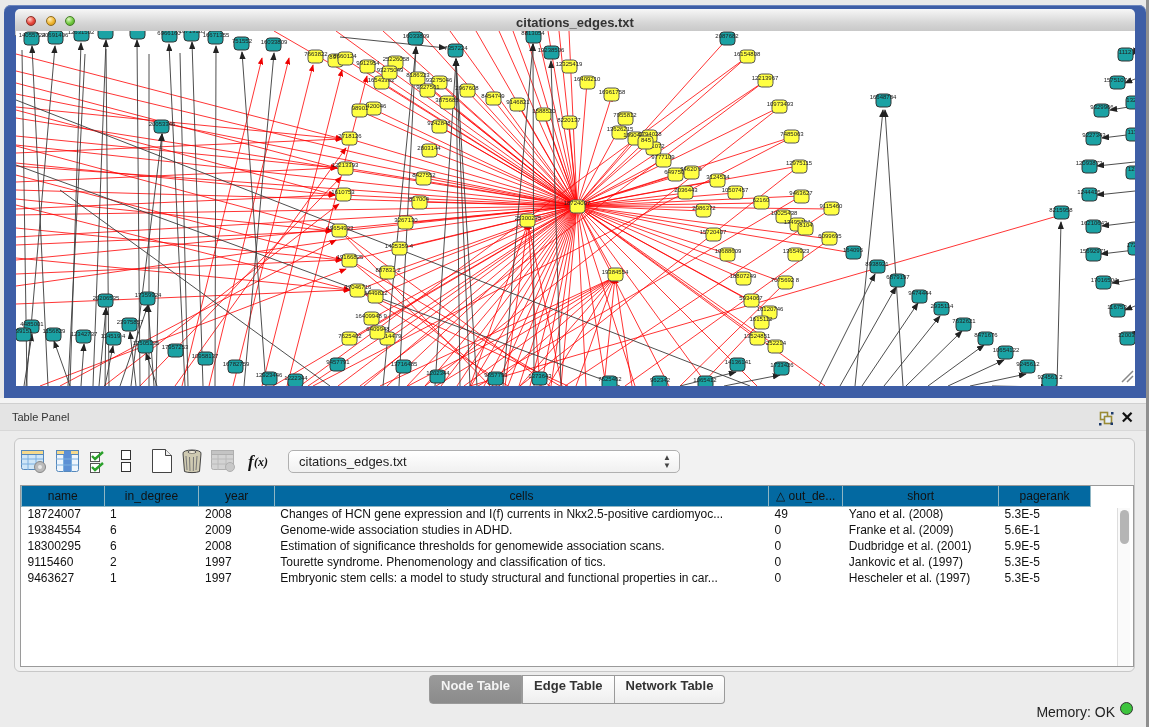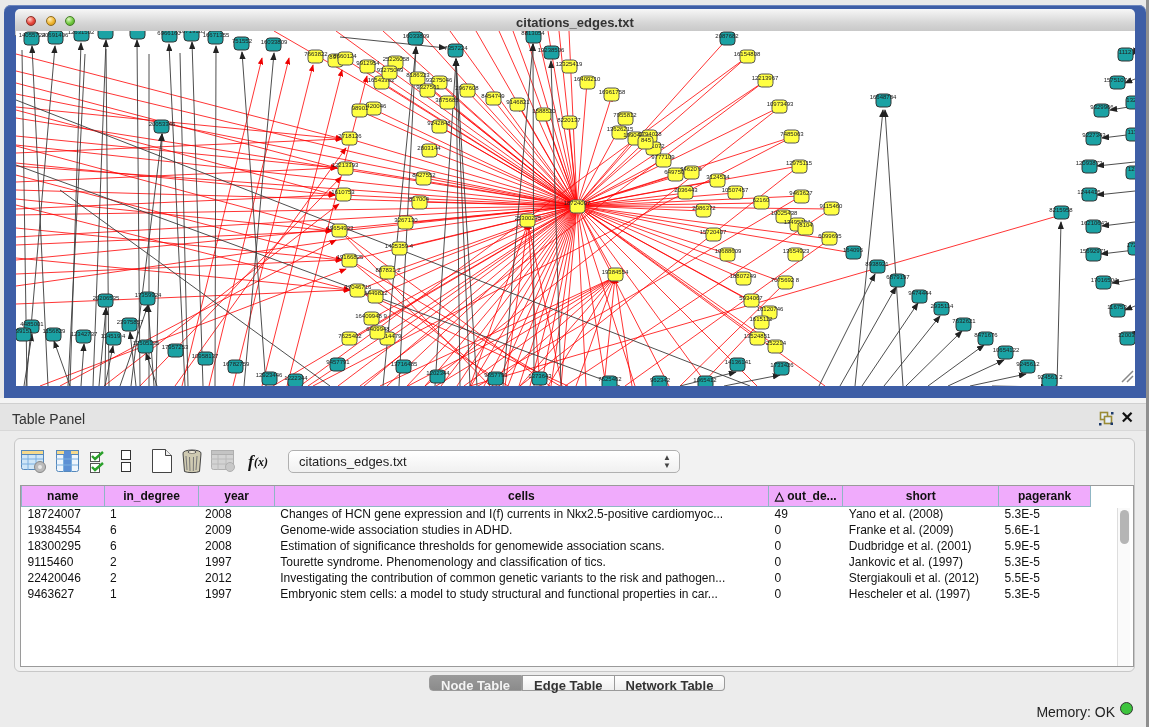--- a/index.html
+++ b/index.html
@@ -8,36 +8,36 @@
 #titlebar{position:absolute;left:11px;top:4px;width:1120px;height:27px;border-radius:5px 5px 0 0;background:linear-gradient(#f7f7f7,#d5d5d5 55%,#c2c2c2);border-bottom:1px solid #6a6a6a}
 #titlebar .title{position:absolute;left:0;right:0;top:6px;text-align:center;font-size:13px;font-weight:bold;color:#333}
 .tl{position:absolute;top:7px;width:10px;height:10px;border-radius:50%;}
 #tl-r{left:11px;background:radial-gradient(circle at 35% 30%,#ffd0c8,#e8453a 55%,#a8332b);border:1px solid #8e2f28}
 #tl-y{left:31px;background:radial-gradient(circle at 35% 30%,#ffeebc,#f0b52e 55%,#bd8a20);border:1px solid #916c1c}
 #tl-g{left:50px;background:radial-gradient(circle at 35% 30%,#def5c4,#70ca3e 55%,#4e9429);border:1px solid #447d26}
 #graphbg{position:absolute;left:16px;top:31px;width:1119px;height:355px;background:#fff}
 #rightstrip{position:absolute;right:0;top:0;width:3px;height:727px;background:#8f8f8f}
 #bottom{position:absolute;left:0;top:398px;width:1146px;height:329px;background:#ececec;border-top:5px solid #f4f4f4}
 #tpbar{position:absolute;left:0;top:0px;width:100%;height:28px;background:#e4e4e4;border-top:1px solid #d0d0d0;border-bottom:1px solid #d8d8d8}
-#tpbar .t{position:absolute;left:12px;top:7px;font-size:14px;color:#333}
+#tpbar .t{position:absolute;left:12px;top:7px;font-size:11px;color:#333}
 #tpfloat{position:absolute;right:32px;top:7px;width:15px;height:15px}
 #tpclose{position:absolute;right:12px;top:4px;font-size:16px;font-weight:bold;color:#111}
 #panel{position:absolute;left:14px;top:35px;width:1121px;height:234px;background:#f2f2f2;border:1px solid #c8c8c8;border-radius:6px}
 #toolbar{position:absolute;left:0;top:0;width:100%;height:46px}
 .dropdown{position:absolute;left:273px;top:11px;width:392px;height:23px;background:linear-gradient(#fff,#f0f0f0);border:1px solid #b0b0b0;border-radius:5px;font-size:13px;color:#222;line-height:21px;padding-left:10px}
 .dd-arrows{position:absolute;right:8px;top:3px;font-size:8px;color:#444;line-height:8px;text-align:center}
 #tablewrap{position:absolute;left:5px;top:46px;width:1114px;height:182px;background:#fff;border:1px solid #9a9a9a;overflow:hidden}
 table{border-collapse:collapse;table-layout:fixed;width:1070px;font-size:12px}
-th{background:#f0abfc;border:1px solid #8fb6c4;border-top:none;font-weight:bold;font-size:12px;height:20px;color:#111}
+th{background:#0369a1;border:1px solid #8fb6c4;border-top:none;font-weight:normal;font-size:12px;height:20px;color:#111}
 td{height:16px;padding:0 0 0 6px;color:#111;white-space:nowrap;overflow:hidden;font-size:12px}
 .c0{width:80px}.c1{width:92px}.c2{width:73px}.c3{width:479px}.c4{width:72px}.c5{width:151px}.c6{width:89px}
 #vscroll{position:absolute;right:3px;top:22px;width:13px;height:158px;background:#fafafa;border-left:1px solid #ddd}
 #vthumb{position:absolute;left:1.5px;top:2px;width:9px;height:34px;background:#b5b5b5;border-radius:5px}
 #tabs{position:absolute;left:429px;top:272px;height:19px;display:flex;font-size:13px;font-weight:bold}
-.tab{padding:2px 11px 0 11px;border:1px solid #9a9a9a;background:linear-gradient(#fff,#eee);color:#333;height:16px}
+.tab{padding:2px 11px 0 11px;border:1px solid #9a9a9a;background:linear-gradient(#fff,#eee);color:#333;height:29px}
 .tab.sel{background:linear-gradient(#9a9a9a,#8b8b8b);color:#f4f4f4;border-radius:4px 0 0 4px}
 .tab.last{border-radius:0 4px 4px 0;border-left:none}
 #status{position:absolute;right:31px;top:301px;font-size:14px;color:#222}
 #memdot{position:absolute;right:13px;top:299px;width:13px;height:13px;border-radius:50%;background:#3dc43d;border:1.5px solid #333}
 #caret{position:absolute;left:571px;top:399px}
 </style></head>
 <body>
 <div id="screen">
   <div id="frame">
     <div id="titlebar">
@@ -696,29 +696,20 @@
 <tr>
                 <td class="c0">9115460</td>
                 <td class="c1">2</td>
                 <td class="c2">1997</td>
                 <td class="c3">Tourette syndrome. Phenomenology and classification of tics.</td>
                 <td class="c4">0</td>
                 <td class="c5">Jankovic et al. (1997)</td>
                 <td class="c6">5.3E-5</td>
               </tr>
 <tr>
-                <td class="c0">22420046</td>
-                <td class="c1">2</td>
-                <td class="c2">2012</td>
-                <td class="c3">Investigating the contribution of common genetic variants to the risk and pathogen...</td>
-                <td class="c4">0</td>
-                <td class="c5">Stergiakouli et al. (2012)</td>
-                <td class="c6">5.5E-5</td>
-              </tr>
-<tr>
                 <td class="c0">9463627</td>
                 <td class="c1">1</td>
                 <td class="c2">1997</td>
                 <td class="c3">Embryonic stem cells: a model to study structural and functional properties in car...</td>
                 <td class="c4">0</td>
                 <td class="c5">Hescheler et al. (1997)</td>
                 <td class="c6">5.3E-5</td>
               </tr>
         </tbody>
           </table>

